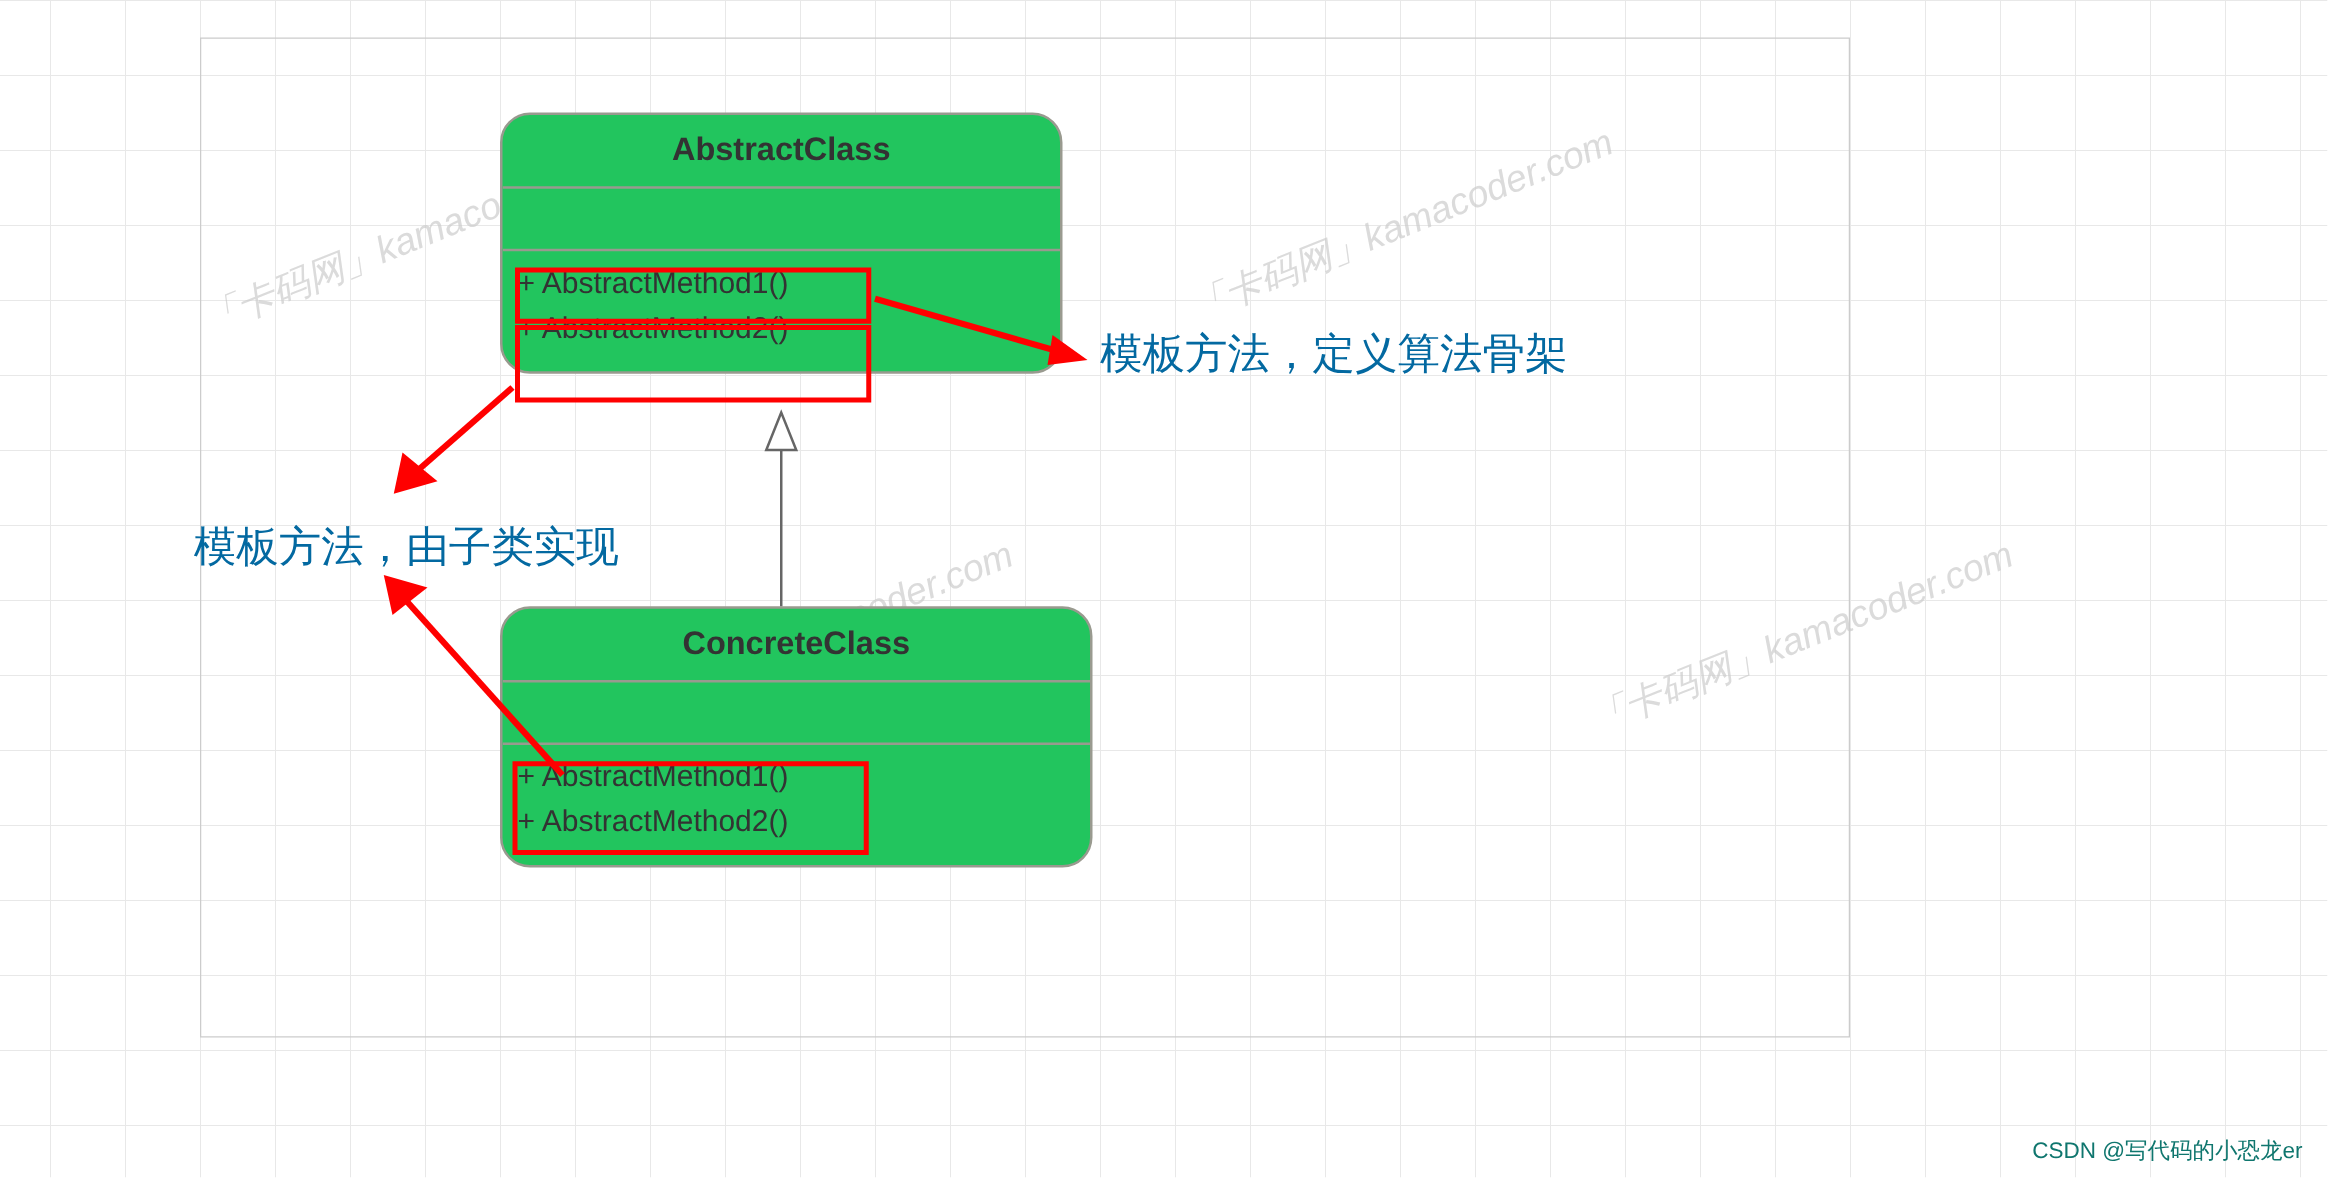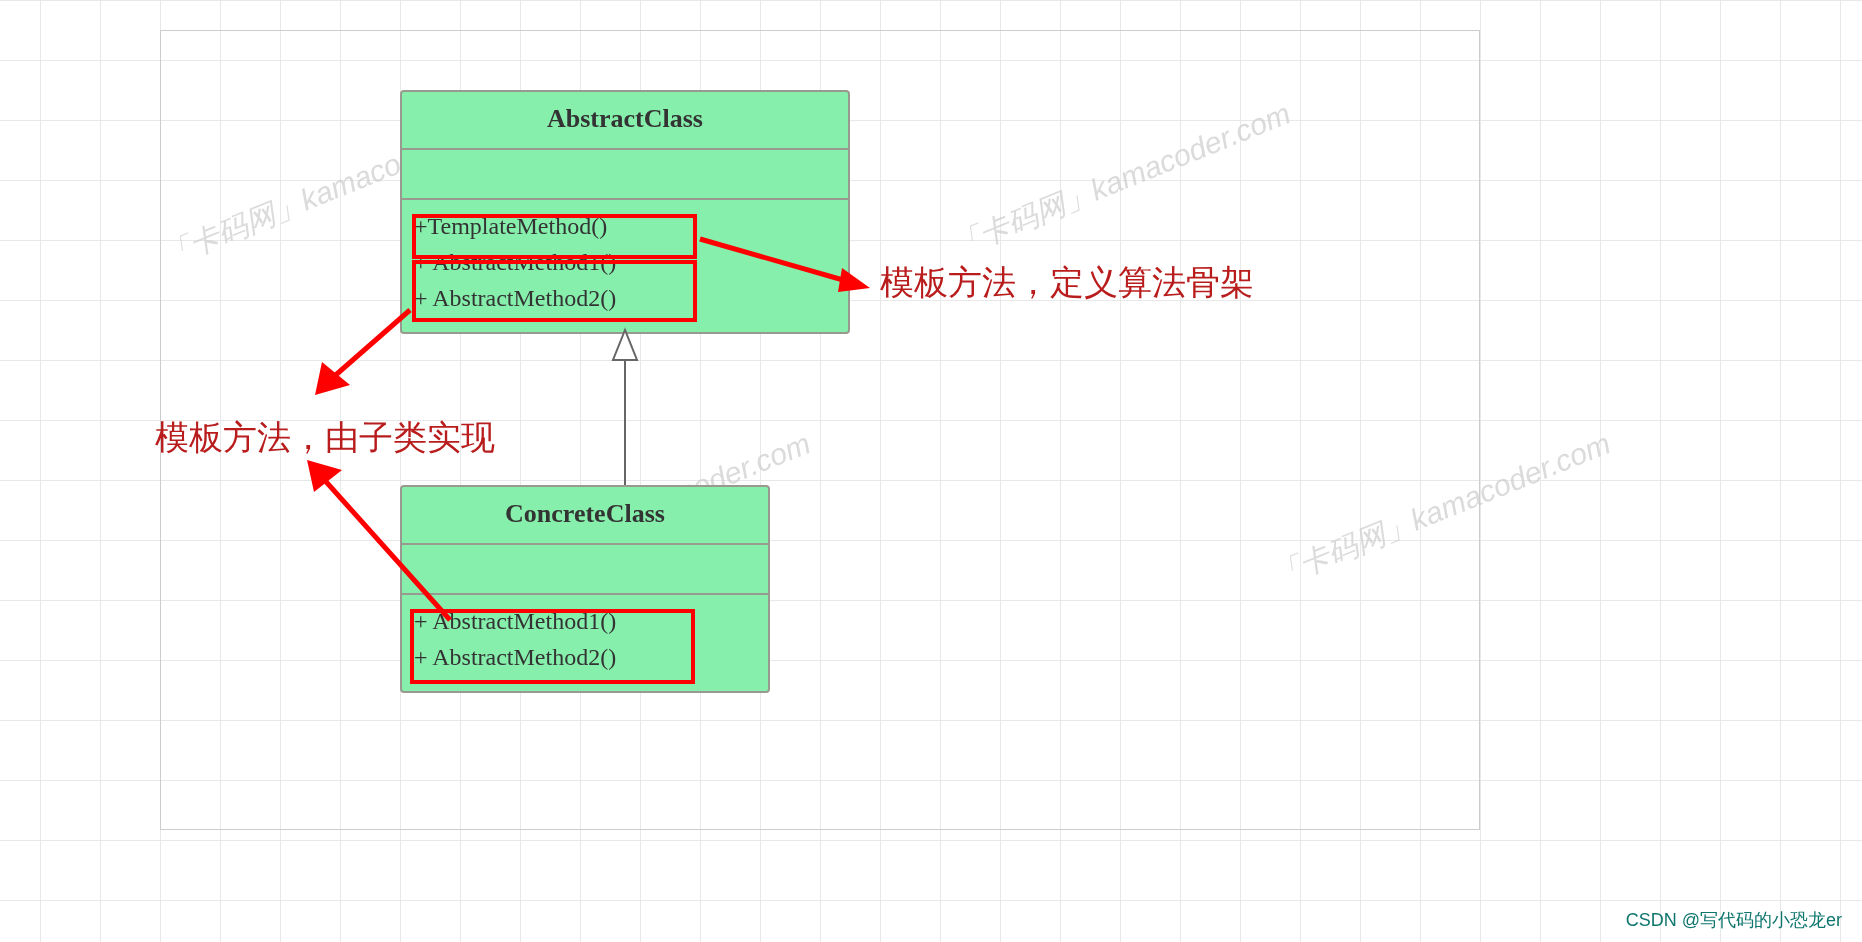--- a/index.html
+++ b/index.html
@@ -30,25 +30,24 @@
     .diagram-border {
       position: absolute;
       top: 30px;
       left: 160px;
       width: 1320px;
       height: 800px;
       border: 1px solid #ccc;
     }
     .uml-class {
       position: absolute;
-      background: #86efac;
+      background: #22c55e;
       border: 2px solid #999a8f;
-      border-radius: 4px;
+      border-radius: 24px;
       overflow: hidden;
-      font-family: Liberation Serif, serif;
     }
     .uml-class .class-name {
       text-align: center;
       font-weight: bold;
       font-size: 26px;
       padding: 12px 0 14px 0;
       border-bottom: 2px solid #999a8f;
       color: #333;
     }
     .uml-class .attrs {
@@ -62,21 +61,21 @@
       line-height: 1.5;
     }
     .abstract-class {
       top: 90px;
       left: 400px;
       width: 450px;
     }
     .concrete-class {
       top: 485px;
       left: 400px;
-      width: 370px;
+      width: 474px;
     }
     .red-box {
       position: absolute;
       border: 4px solid #f00;
     }
     .red-box-1 {
       top: 214px;
       left: 412px;
       width: 285px;
       height: 45px;
@@ -88,21 +87,21 @@
       height: 62px;
     }
     .red-box-3 {
       top: 609px;
       left: 410px;
       width: 285px;
       height: 75px;
     }
     .annotation {
       position: absolute;
-      color: #b91c1c;
+      color: #0369a1;
       font-size: 34px;
       white-space: nowrap;
     }
     .annotation-1 {
       top: 260px;
       left: 880px;
     }
     .annotation-2 {
       top: 415px;
       left: 155px;
@@ -145,21 +144,20 @@
 
 <div class="watermark wm1">「卡码网」kamacoder.com</div>
 <div class="watermark wm2">「卡码网」kamacoder.com</div>
 <div class="watermark wm3">「卡码网」kamacoder.com</div>
 <div class="watermark wm4">「卡码网」kamacoder.com</div>
 
 <div class="uml-class abstract-class">
   <div class="class-name">AbstractClass</div>
   <div class="attrs"></div>
   <div class="methods">
-    <div>+TemplateMethod()</div>
     <div>+ AbstractMethod1()</div>
     <div>+ AbstractMethod2()</div>
   </div>
 </div>
 
 <div class="uml-class concrete-class">
   <div class="class-name">ConcreteClass</div>
   <div class="attrs"></div>
   <div class="methods">
     <div>+ AbstractMethod1()</div>

